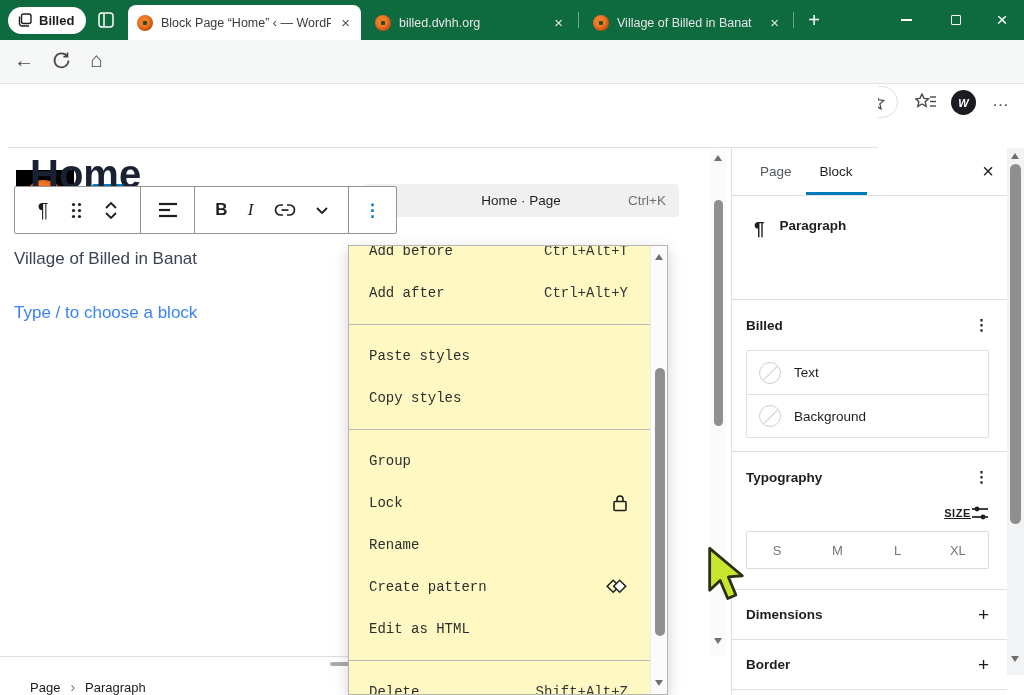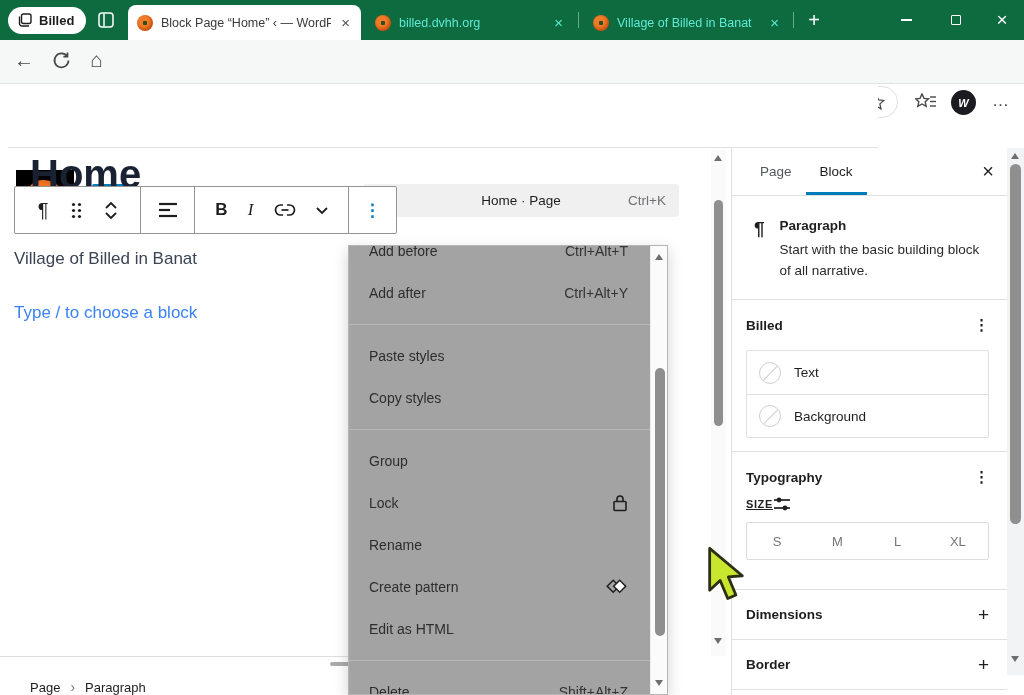--- a/index.html
+++ b/index.html
@@ -9,21 +9,21 @@
   .abs { position:absolute; }
   .flex { display:flex; align-items:center; }
 
   
   .tabbar { left:0; top:0; width:1024px; height:40px; background:#0e6b40; }
   .ws-pill { left:8px; top:7px; height:27px; border-radius:14px; background:#fff;
              padding:0 12px 0 9px; gap:7px; font-size:13px; font-weight:bold; color:#1e1e1e; }
   .tablist-btn { left:95px; top:9px; width:22px; height:22px; justify-content:center; }
   .tab { top:5px; height:35px; gap:8px; padding:0 9px; font-size:12.5px; }
   .tab.active { left:128px; width:233px; background:#fff; border-radius:8px 8px 0 0; color:#3a3a3a; }
-  .tab.inactive { color:#5eead4; }
+  .tab.inactive { color:#e5e5e5; }
   .tab-title { flex:1; white-space:nowrap; overflow:hidden; }
   .tab-close { font-size:15px; line-height:1; padding:0 2px; }
   .tab.active .tab-close { color:#555; }
   .favicon { width:16px; height:16px; border-radius:50%; flex:0 0 16px;
              background:radial-gradient(circle at 42% 40%, #f07c2a 0 35%, #c7500f 70%, #873409 100%);
              position:relative; }
   .favicon::after { content:""; position:absolute; left:6px; top:6px; width:4px; height:4px;
                     background:#2f4d1a; border-radius:1px; }
   .tab-sep { top:12px; width:1px; height:16px; background:rgba(255,255,255,.4); }
   .newtab-btn { left:800px; top:6px; width:28px; height:28px; justify-content:center;
@@ -86,23 +86,23 @@
   .tb-italic { font-size:17px; font-style:italic; font-family:"Liberation Serif", serif; }
   .blue-dots { color:#007cba; font-size:17px; font-weight:bold; }
   .para-text { left:14px; top:249px; font-size:17px; color:#3a4453; }
   .placeholder { left:14px; top:303px; font-size:17px; color:#3b82f6; }
   .canvas-line { left:0; top:656px; width:348px; height:1px; background:#dedede; }
   .drag-dash { left:330px; top:662px; width:20px; height:4px; background:#ababab; border-radius:2px; }
   .breadcrumb { left:30px; top:679px; gap:10px; font-size:13px; }
   .bc-sep { color:#757575; font-size:14px; }
 
   
-  .ctxmenu { left:348px; top:245px; width:320px; height:450px; background:#a3a3a3;
+  .ctxmenu { left:348px; top:245px; width:320px; height:450px; background:#fef9c3;
              border:1px solid #b5b5b5; box-shadow:0 5px 14px rgba(0,0,0,.18);
-             z-index:6; overflow:hidden; }
+             z-index:6; overflow:hidden;font-family:Liberation Mono, monospace; }
   .menu-list { position:absolute; left:0; right:17px; top:-16px; }
   .mi { height:42px; display:flex; align-items:center; justify-content:space-between;
         padding:0 22px 0 20px; font-size:14px; color:#2d2d2d; }
   .mi-short { color:#333; }
   .mdiv { height:1px; background:#b9b9b9; margin:10px 0; }
   .menu-sb { position:absolute; right:0; top:0; width:17px; height:100%;
              background:#fbfbfb; border-left:1px solid #ececec; }
   .sb-up, .sb-dn { position:absolute; left:4px; width:0; height:0;
                    border-left:4.5px solid transparent; border-right:4.5px solid transparent; }
   .sb-up { border-bottom:6px solid #6f6f6f; }
@@ -131,21 +131,21 @@
   .sect-title { font-size:13.5px; font-weight:bold; }
   .dots-v { font-size:15px; font-weight:bold; color:#1e1e1e; }
   .color-panel { margin-top:16px; border:1px solid #e0e0e0; border-radius:2px; }
   .color-row { height:43px; display:flex; align-items:center; gap:13px; padding:0 12px;
                font-size:13.5px; }
   .color-row + .color-row { border-top:1px solid #e0e0e0; }
   .swatch { width:22px; height:22px; border-radius:50%; border:1px solid #cfcfcf;
             position:relative; overflow:hidden; flex:0 0 22px; }
   .swatch::after { content:""; position:absolute; left:-3px; top:9.5px; width:28px; height:1px;
                    background:#cfcfcf; transform:rotate(-45deg); }
-  .size-row { display:flex; align-items:center; justify-content:flex-start; margin-top:10px;text-decoration:underline; }
+  .size-row { display:flex; align-items:center; justify-content:flex-end; margin-top:19px;text-decoration:underline; }
   .size-label { font-size:11px; font-weight:bold; letter-spacing:.6px; }
   .size-box { margin-top:10px; height:38px; border:1px solid #dcdcdc; border-radius:2px;
               display:flex; }
   .size-cell { flex:1; display:flex; align-items:center; justify-content:center;
                font-size:13px; color:#757575; }
   .panel-row { height:50px; display:flex; align-items:center; justify-content:space-between;
                padding:0 18px 0 14px; border-bottom:1px solid #e0e0e0; }
   .plus-glyph { font-size:19px; font-weight:300; }
 
   .cursor { left:706px; top:546px; z-index:10; }
@@ -425,21 +425,20 @@
   <div class="sb-head">
     <div class="sb-tab">Page</div>
     <div class="sb-tab active">Block</div>
     <span class="sb-close">×</span>
   </div>
 
   <div class="card">
     <span class="card-pilcrow">¶</span>
     <div>
       <div class="card-name">Paragraph</div>
-      <div class="card-desc">Start with the basic building block of all narrative.</div>
     </div>
   </div>
 
   <div class="sect" style="height:152px">
     <div class="sect-head">
       <span class="sect-title">Billed</span>
       <span class="dots-v">⋮</span>
     </div>
     <div class="color-panel">
       <div class="color-row">

